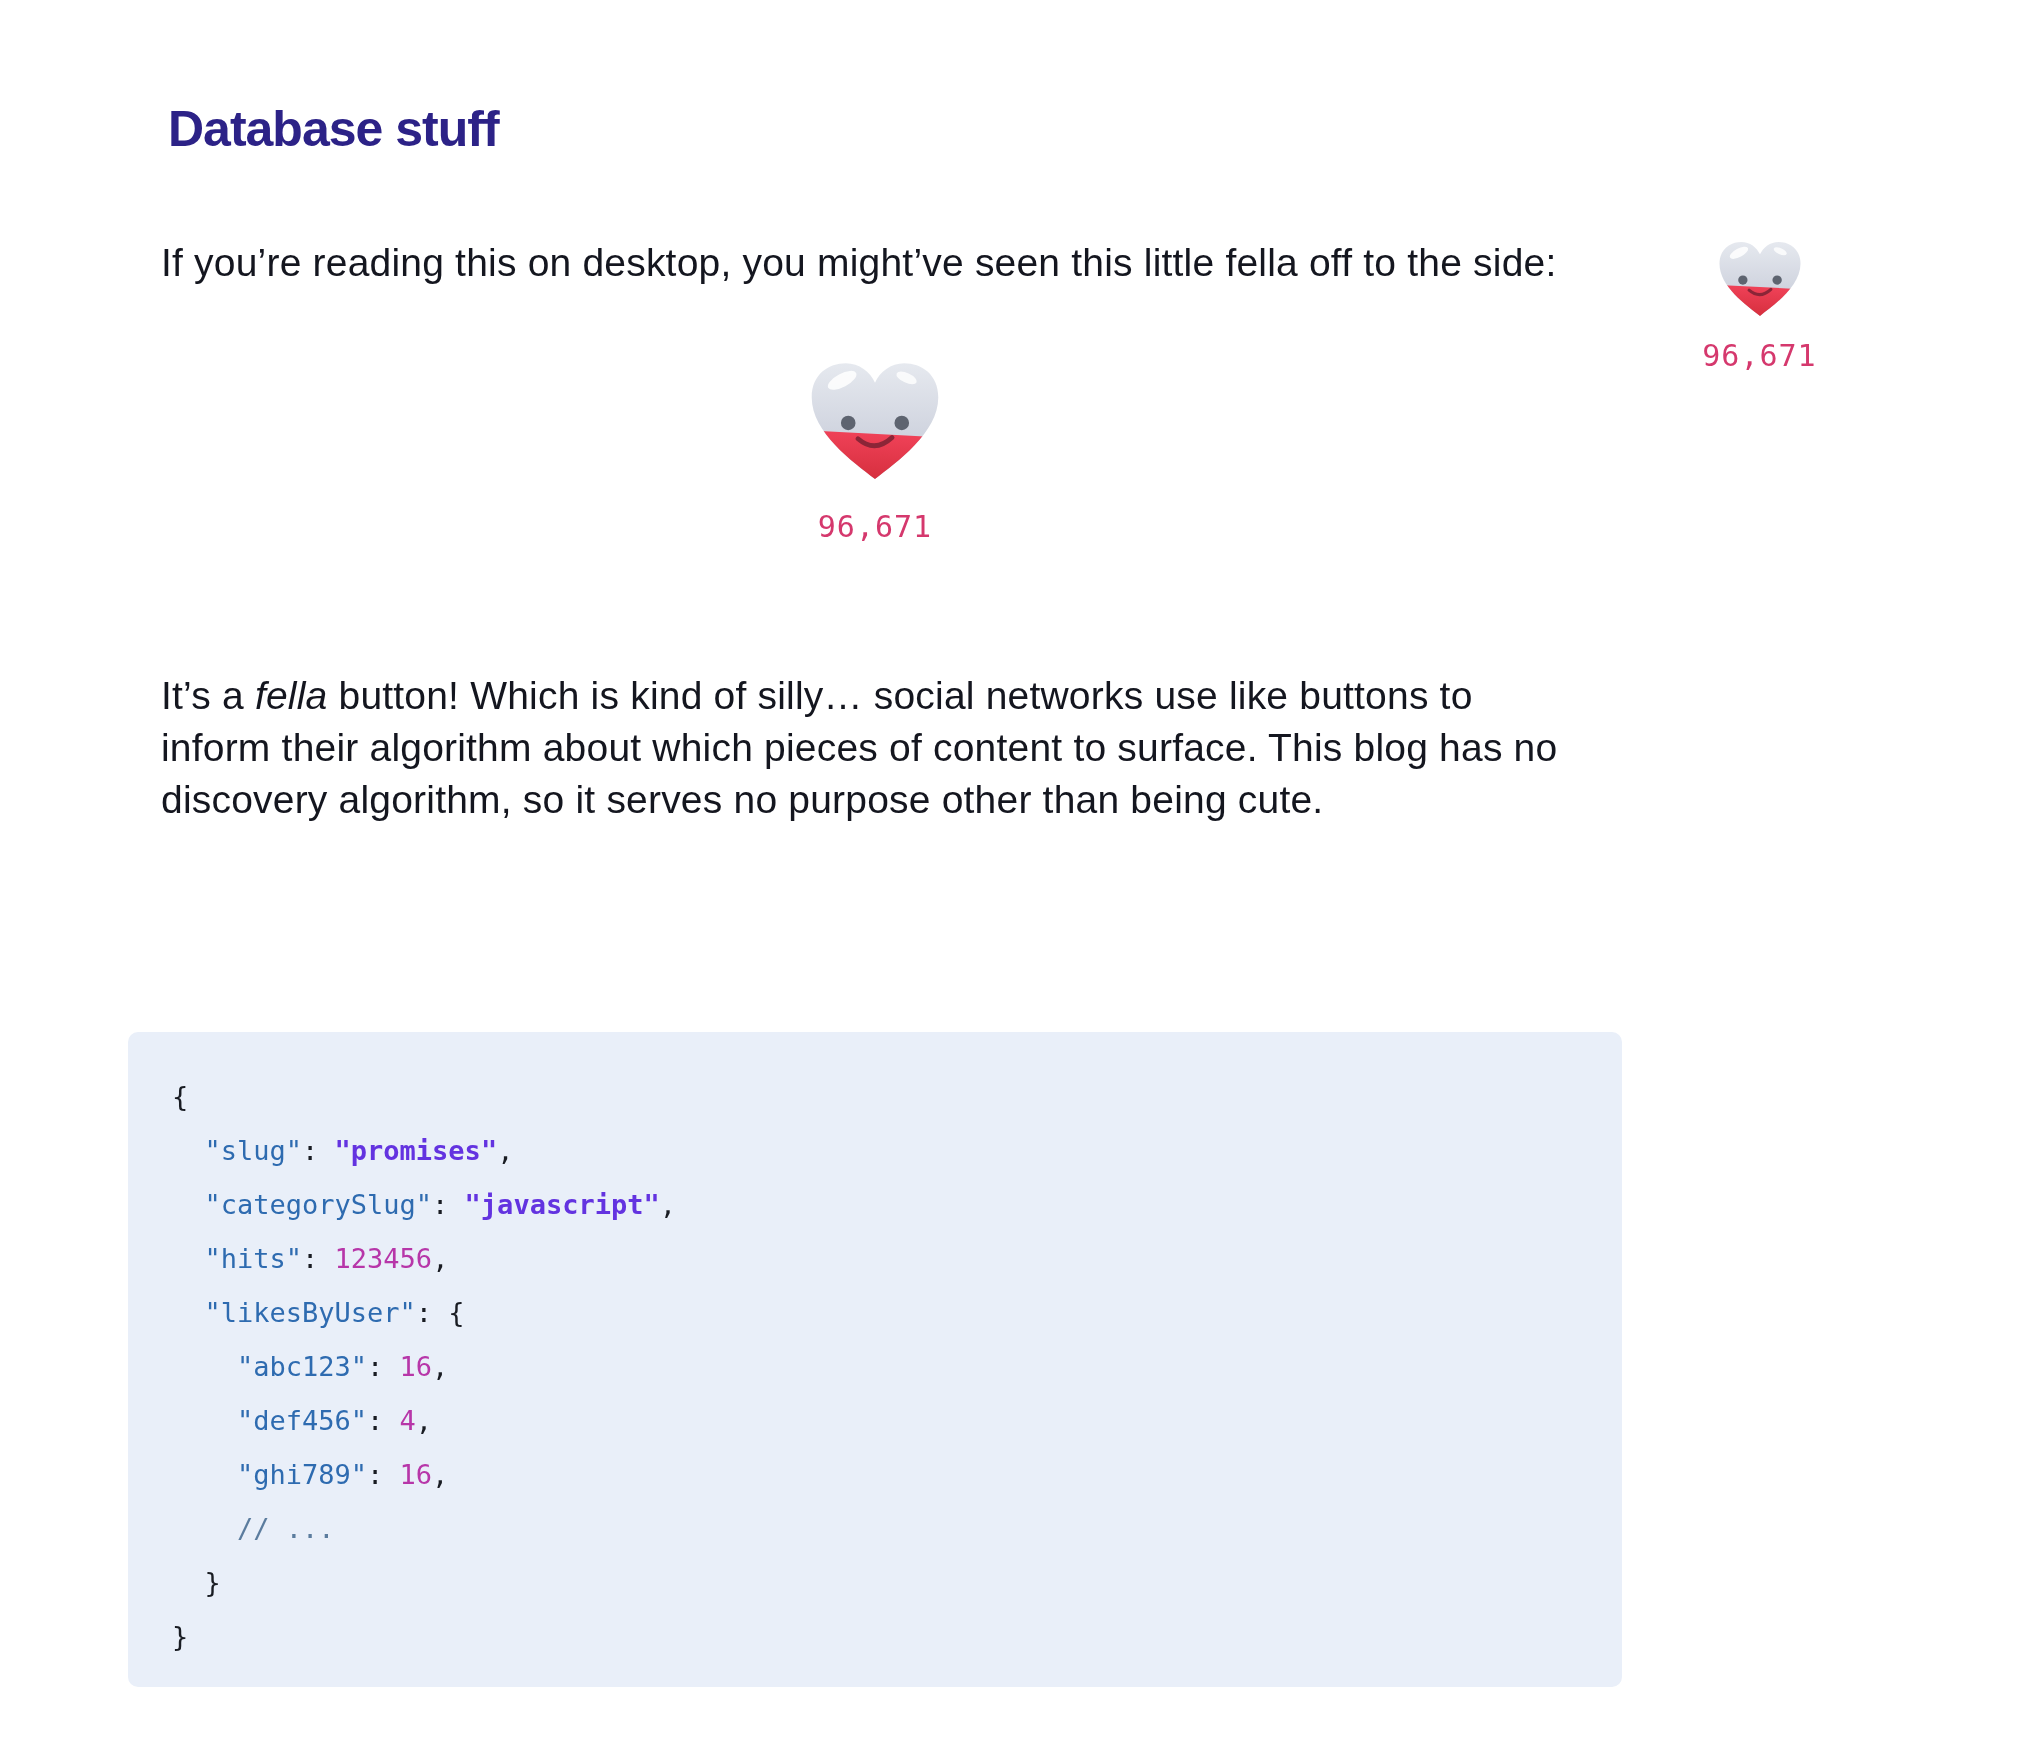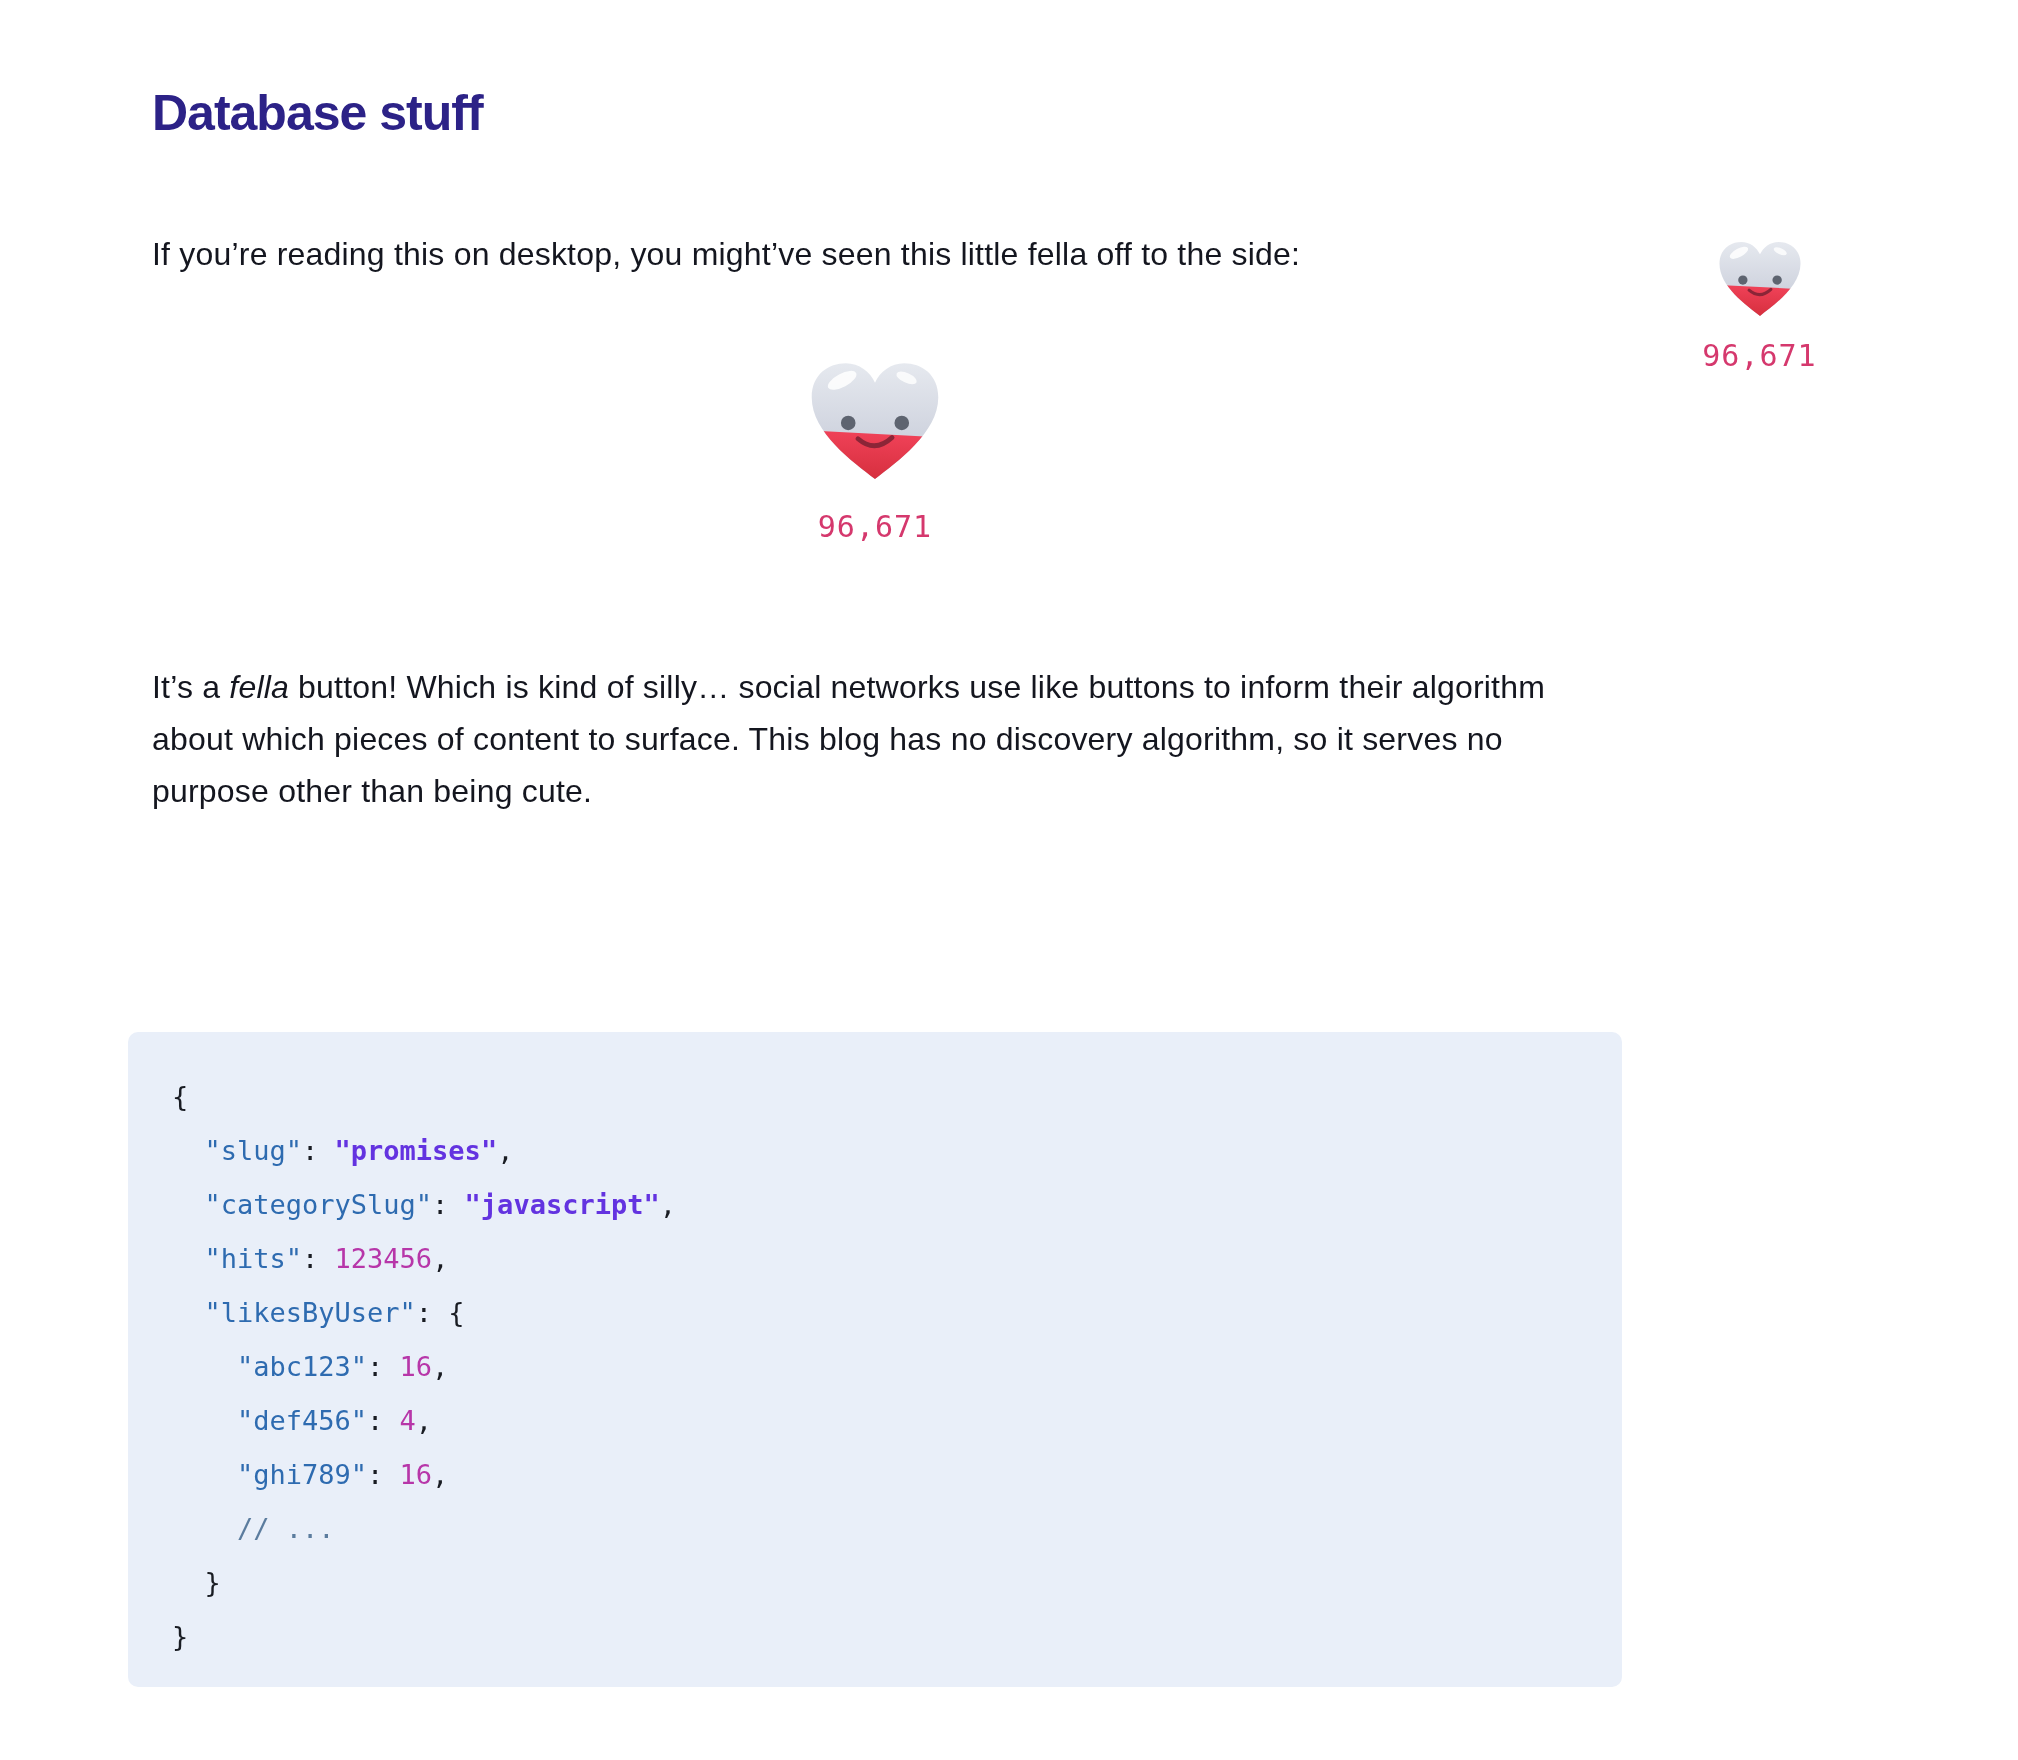--- a/index.html
+++ b/index.html
@@ -9,31 +9,31 @@
     height: 1760px;
     background: #ffffff;
     overflow: hidden;
     font-family: "Liberation Sans", sans-serif;
     color: var(--color-text, #14161f);
   }
   .title {
     position: absolute;
     left: 152px;
     top: 84px;
-    margin: 0;
+    margin: 16px;
     font-size: 50px;
     font-weight: 700;
     letter-spacing: -1px;
     color: var(--color-heading, #2c2287);
     text-align: right;
   }
   .para {
     position: absolute;
-    margin: 0;
-    font-size: 32px;
+    margin: 9px;
+    font-size: 39px;
     line-height: 52px;
     letter-spacing: 0.2px;
     color: var(--color-text, #14161f);
   }
   #para-intro { left: 152px; top: 228px; width: 1500px; }
   #para-like  { left: 152px; top: 661px; width: 1430px; }
   #para-mongo { left: 152px; top: 863px; width: 1360px; }
   #para-like em { font-style: italic; }
 
   .like-figure {

